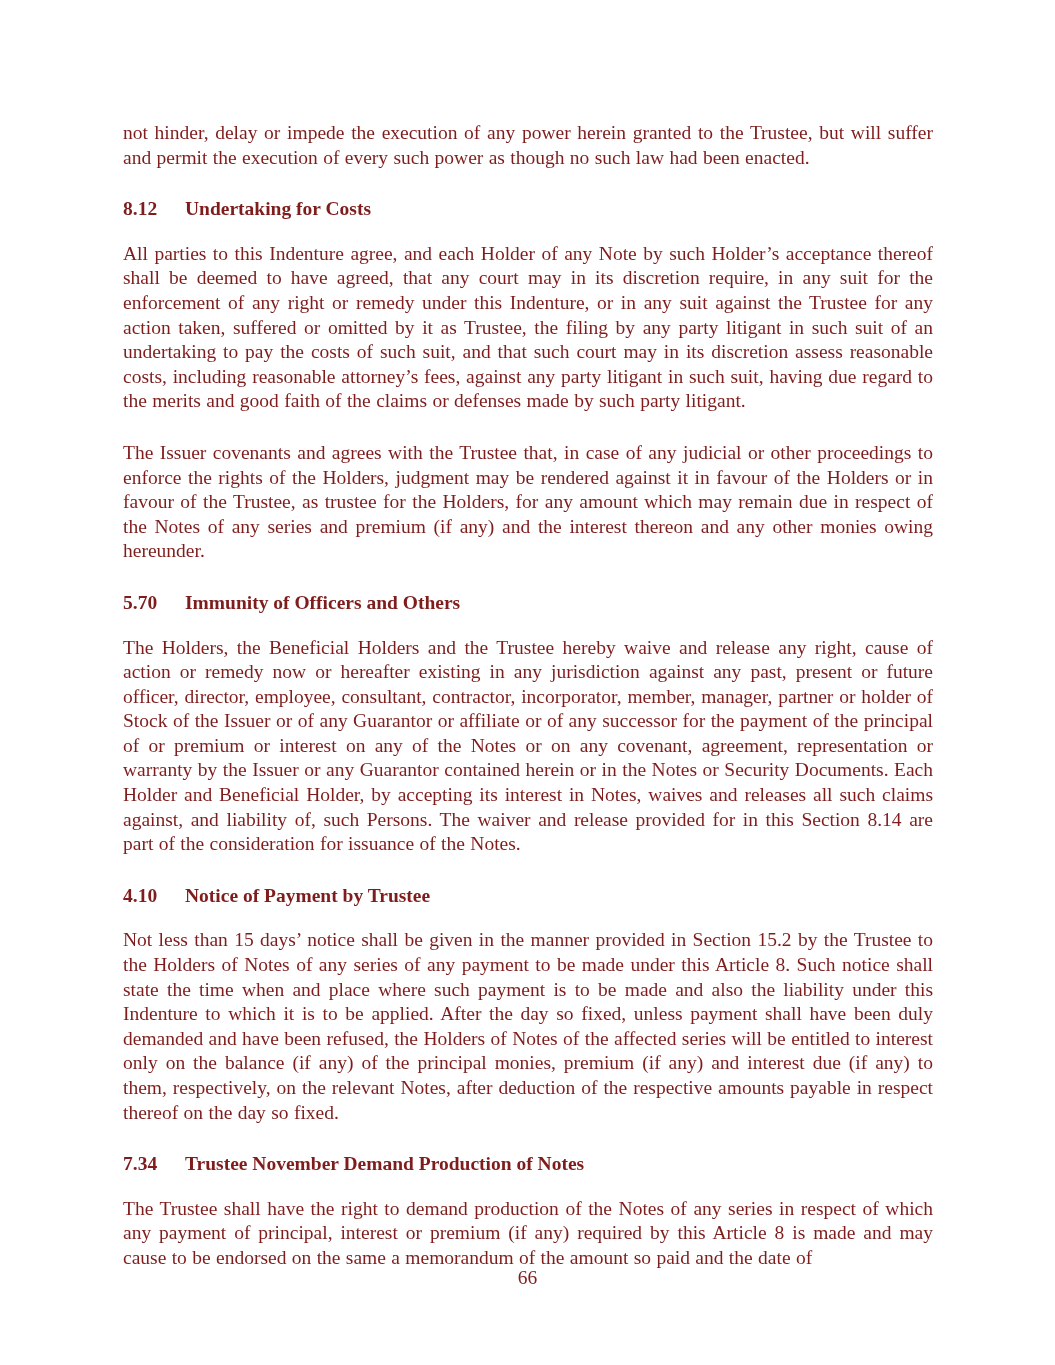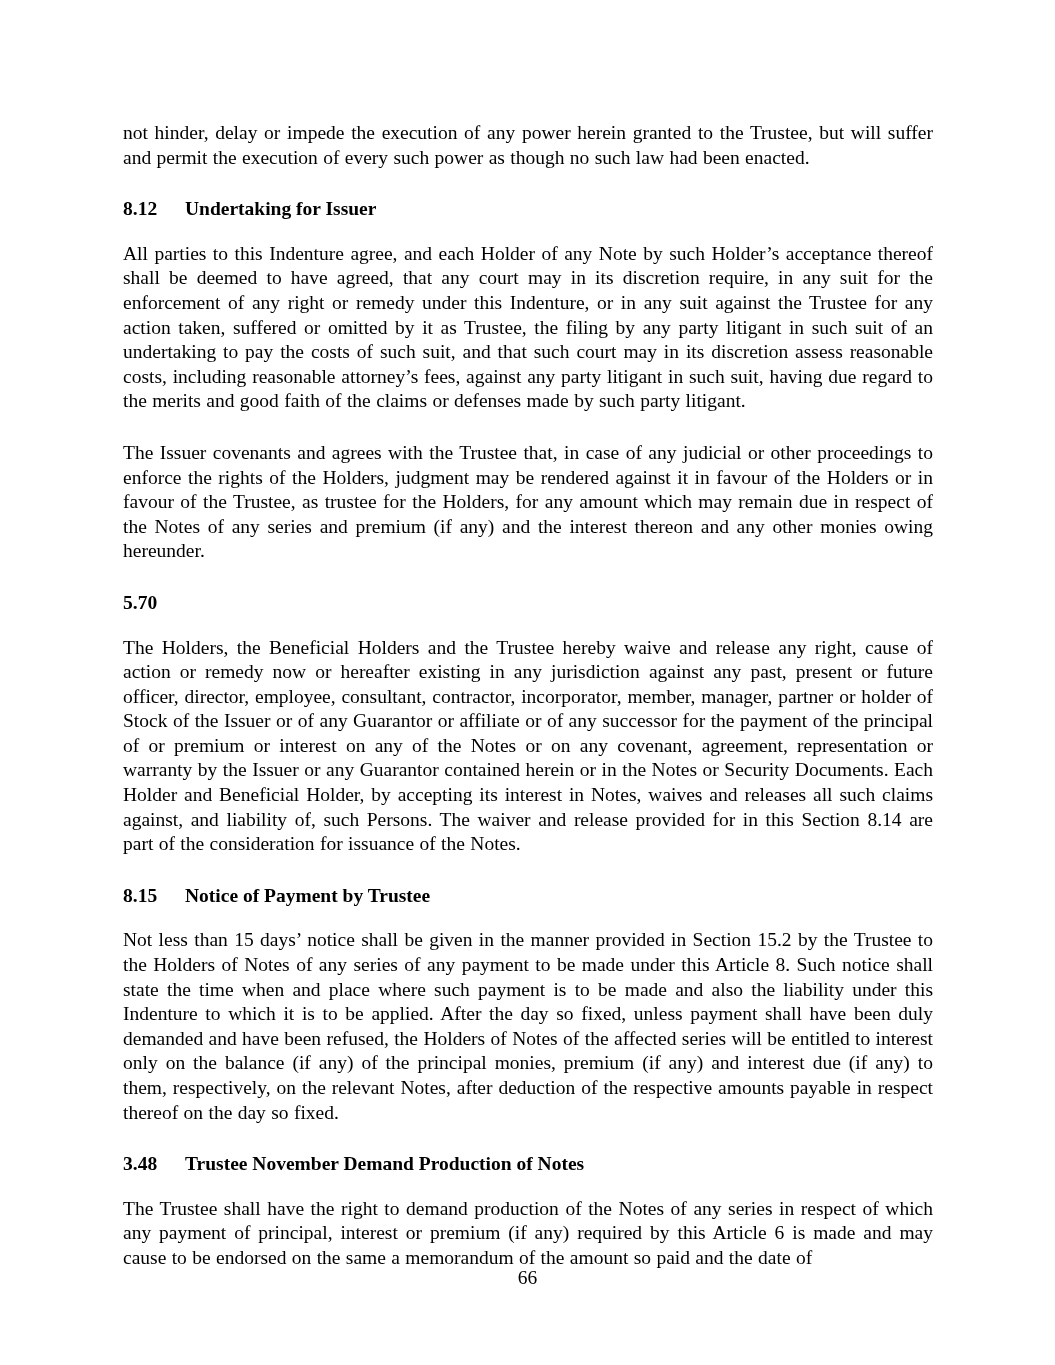--- a/index.html
+++ b/index.html
@@ -5,21 +5,21 @@
   html, body {
     margin: 0;
     padding: 0;
     background: #ffffff;
   }
   .page {
     position: relative;
     width: 1055px;
     height: 1365px;
     background: #ffffff;
-    color: #000000;
+    color: #7f1d1d;
     font-family: "Liberation Serif", "DejaVu Serif", serif;
     overflow: hidden;
   }
   .content {
     position: absolute;
     left: 123px;
     top: 121px;
     width: 810px;
   }
   .para {
@@ -56,33 +56,34 @@
   }
 </style>
 </head>
 <body>
 
 <div class="page">
   <div class="content" id="content">
       <p class="para">not hinder, delay or impede the execution of any power herein granted to the Trustee, but will suffer and permit the execution of every such power as though no such law had been enacted.</p>
       <div class="heading">
         <span class="sec-num">8.12</span>
-        <span class="sec-title">Undertaking for Issuer</span>
+        <span class="sec-title">Undertaking for Costs</span>
       </div>
       <p class="para">All parties to this Indenture agree, and each Holder of any Note by such Holder’s acceptance thereof shall be deemed to have agreed, that any court may in its discretion require, in any suit for the enforcement of any right or remedy under this Indenture, or in any suit against the Trustee for any action taken, suffered or omitted by it as Trustee, the filing by any party litigant in such suit of an undertaking to pay the costs of such suit, and that such court may in its discretion assess reasonable costs, including reasonable attorney’s fees, against any party litigant in such suit, having due regard to the merits and good faith of the claims or defenses made by such party litigant.</p>
       <p class="para">The Issuer covenants and agrees with the Trustee that, in case of any judicial or other proceedings to enforce the rights of the Holders, judgment may be rendered against it in favour of the Holders or in favour of the Trustee, as trustee for the Holders, for any amount which may remain due in respect of the Notes of any series and premium (if any) and the interest thereon and any other monies owing hereunder.</p>
       <div class="heading">
         <span class="sec-num">5.70</span>
+        <span class="sec-title">Immunity of Officers and Others</span>
       </div>
       <p class="para">The Holders, the Beneficial Holders and the Trustee hereby waive and release any right, cause of action or remedy now or hereafter existing in any jurisdiction against any past, present or future officer, director, employee, consultant, contractor, incorporator, member, manager, partner or holder of Stock of the Issuer or of any Guarantor or affiliate or of any successor for the payment of the principal of or premium or interest on any of the Notes or on any covenant, agreement, representation or warranty by the Issuer or any Guarantor contained herein or in the Notes or Security Documents. Each Holder and Beneficial Holder, by accepting its interest in Notes, waives and releases all such claims against, and liability of, such Persons. The waiver and release provided for in this Section 8.14 are part of the consideration for issuance of the Notes.</p>
       <div class="heading">
-        <span class="sec-num">8.15</span>
+        <span class="sec-num">4.10</span>
         <span class="sec-title">Notice of Payment by Trustee</span>
       </div>
       <p class="para">Not less than 15 days’ notice shall be given in the manner provided in Section 15.2 by the Trustee to the Holders of Notes of any series of any payment to be made under this Article 8. Such notice shall state the time when and place where such payment is to be made and also the liability under this Indenture to which it is to be applied. After the day so fixed, unless payment shall have been duly demanded and have been refused, the Holders of Notes of the affected series will be entitled to interest only on the balance (if any) of the principal monies, premium (if any) and interest due (if any) to them, respectively, on the relevant Notes, after deduction of the respective amounts payable in respect thereof on the day so fixed.</p>
       <div class="heading">
-        <span class="sec-num">3.48</span>
+        <span class="sec-num">7.34</span>
         <span class="sec-title">Trustee November Demand Production of Notes</span>
       </div>
-      <p class="para">The Trustee shall have the right to demand production of the Notes of any series in respect of which any payment of principal, interest or premium (if any) required by this Article 6 is made and may cause to be endorsed on the same a memorandum of the amount so paid and the date of</p>
+      <p class="para">The Trustee shall have the right to demand production of the Notes of any series in respect of which any payment of principal, interest or premium (if any) required by this Article 8 is made and may cause to be endorsed on the same a memorandum of the amount so paid and the date of</p>
     </div>
   <div class="page-number">66</div>
 </div>
 
 </body></html>

